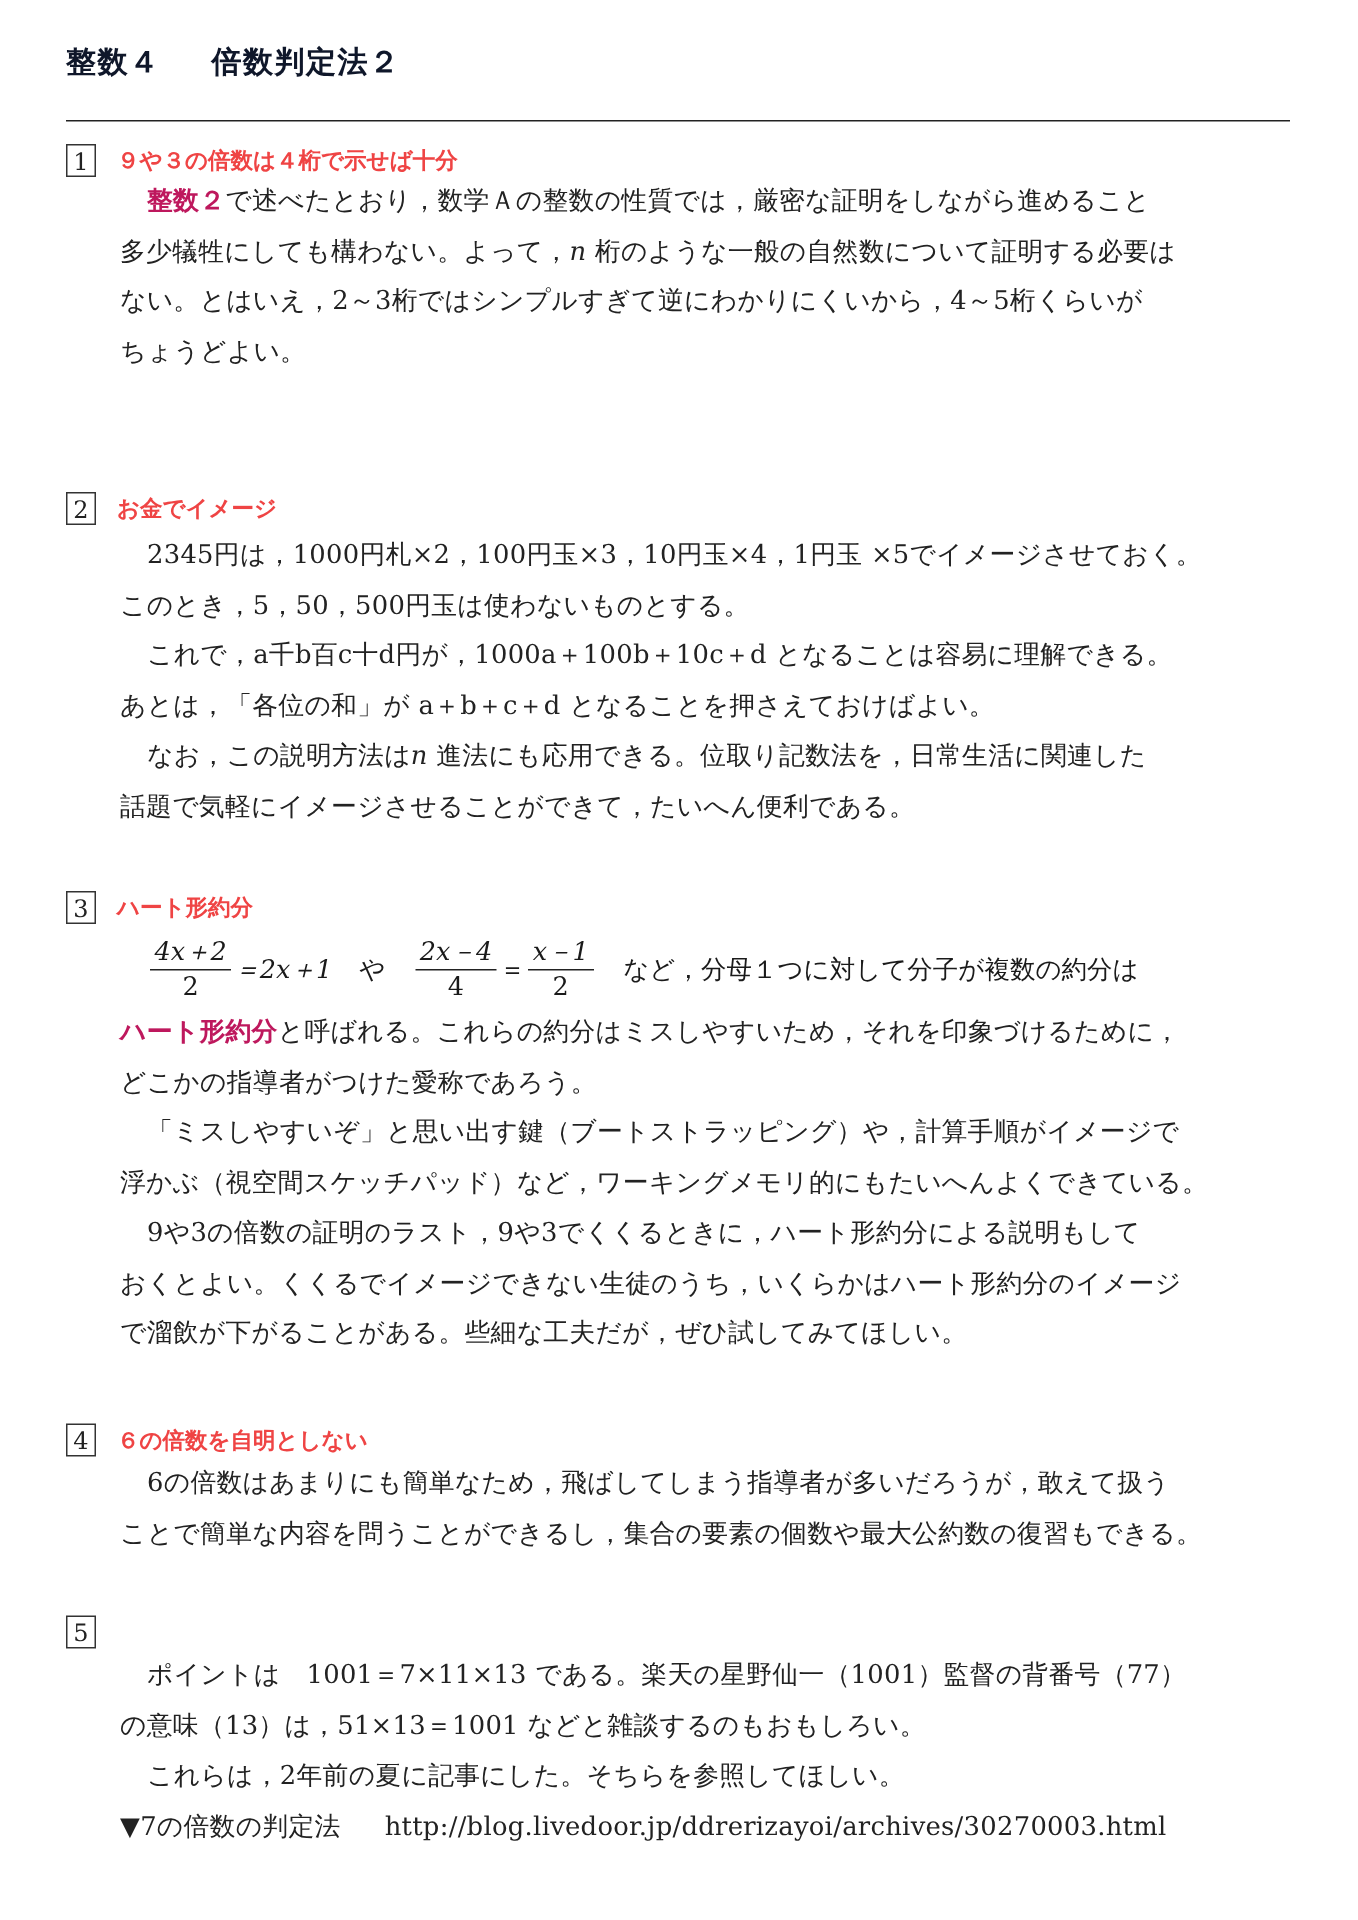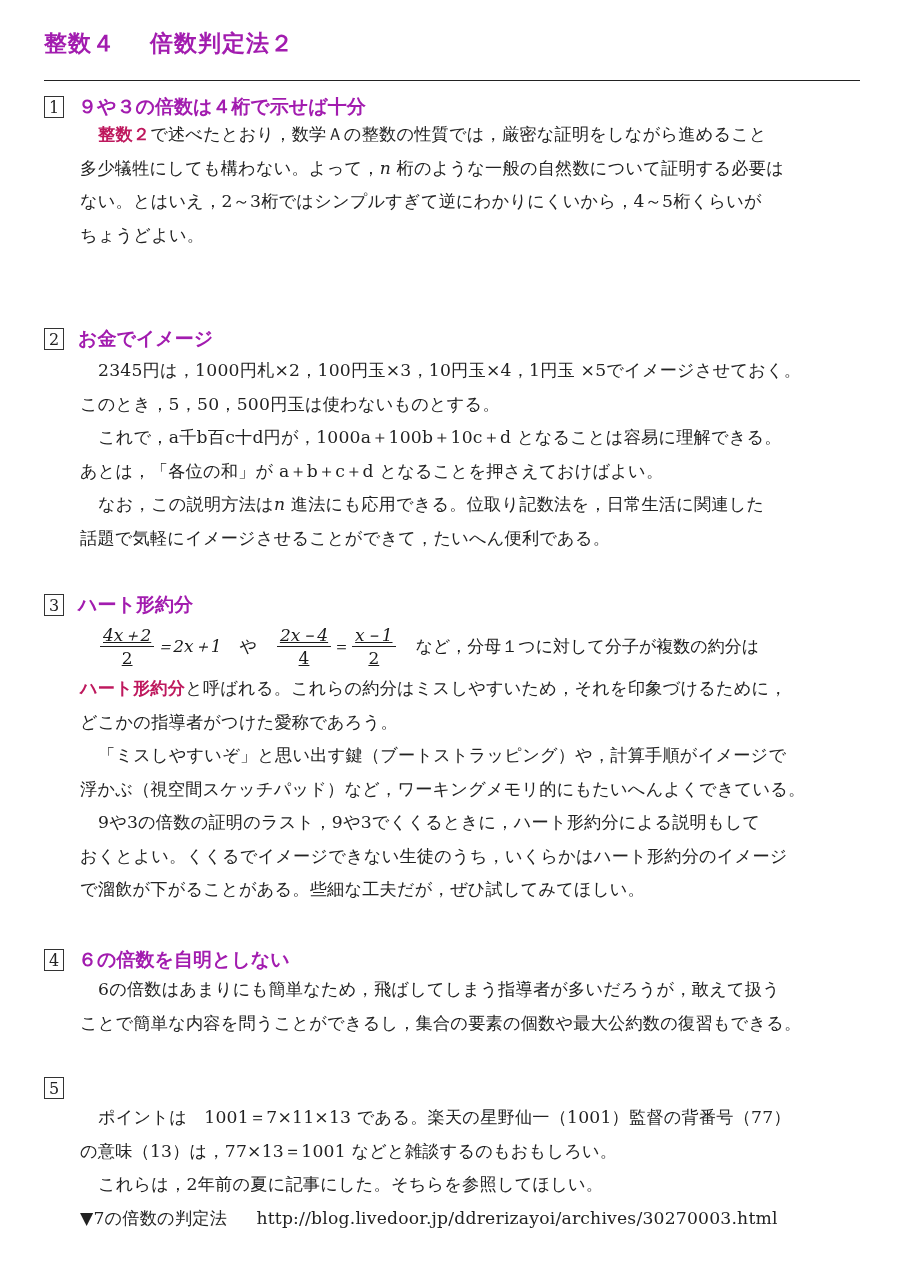--- a/index.html
+++ b/index.html
@@ -4,50 +4,50 @@
 <style>
   html, body { margin: 0; padding: 0; background: #ffffff; }
   body {
     width: 905px; height: 1280px; position: relative; overflow: hidden;
     font-family: "DejaVu Serif", "Liberation Serif", serif;
     color: #1a1a1a;
   }
   .title {
     position: absolute; left: 44px; top: 28px;
     font-family: Liberation Serif, serif;
-    font-weight: bold; font-size: 23px; letter-spacing: 1px; color: #a21caf;
+    font-weight: bold; font-size: 20px; letter-spacing: 1px; color: #0f172a;
   }
   .title .sp { display: inline-block; width: 34px; }
   .rule {
     position: absolute; left: 44px; top: 80px; width: 816px; height: 0;
     border-top: 1.5px solid #222;
   }
   .section { position: absolute; left: 44px; width: 830px; }
   .sec-head { display: flex; align-items: center; height: 26px; }
   .num-box {
     width: 20px; height: 22px; border: 1px solid #333;
     display: flex; align-items: center; justify-content: center;
     font-family: "DejaVu Serif", serif; font-size: 16px; color: #222;
     box-sizing: border-box; margin-right: 14px;
   }
   .sec-title {
     font-family: "DejaVu Sans", "Liberation Sans", sans-serif;
-    font-weight: bold; font-size: 19px; color: #a21caf;
+    font-weight: bold; font-size: 15px; color: #ef4444;
   }
   .body { margin-left: 36px; margin-top: 2px; }
   .line {
     font-size: 17.2px; line-height: 33.5px; white-space: nowrap; color: #222;
     letter-spacing: 0.2px;
   }
   .indent { padding-left: 18px; }
   .b { font-family: "DejaVu Sans", "Liberation Sans", sans-serif; font-weight: bold; color: #be185d; }
   .m { font-style: italic; }
   .math-row { display: flex; align-items: center; height: 52px; margin-left: 18px; font-size: 17px; }
   .frac { display: inline-flex; flex-direction: column; align-items: center; margin: 0 2px; }
-  .frac .num, .frac .den { padding: 0 3px; line-height: 22px; text-decoration: underline; }
+  .frac .num, .frac .den { padding: 0 3px; line-height: 22px; }
   .frac .num { border-bottom: 1.2px solid #222; }
   .gap { display: inline-block; width: 18px; }
 </style>
 </head>
 <body>
 
 <div class="title">
   <span>整数４</span><span class="sp"></span><span>倍数判定法２</span>
 </div>
 <div class="rule"></div>
@@ -127,21 +127,21 @@
     <div class="line">ことで簡単な内容を問うことができるし，集合の要素の個数や最大公約数の復習もできる。</div>
   </div>
 </div>
 
 <div class="section" style="top:1075px;">
   <div class="sec-head">
     <div class="num-box">5</div>
   </div>
   <div class="body" style="margin-top:0px;">
     <div class="line indent">ポイントは　1001＝7×11×13 である。楽天の星野仙一（1001）監督の背番号（77）</div>
-    <div class="line">の意味（13）は，77×13＝1001 などと雑談するのもおもしろい。</div>
+    <div class="line">の意味（13）は，51×13＝1001 などと雑談するのもおもしろい。</div>
     <div class="line indent">これらは，2年前の夏に記事にした。そちらを参照してほしい。</div>
     <div class="line">
       <span>▼7の倍数の判定法</span>
       <span class="gap"></span>
       <span>http://blog.livedoor.jp/ddrerizayoi/archives/30270003.html</span>
     </div>
   </div>
 </div>
 
 </body></html>

